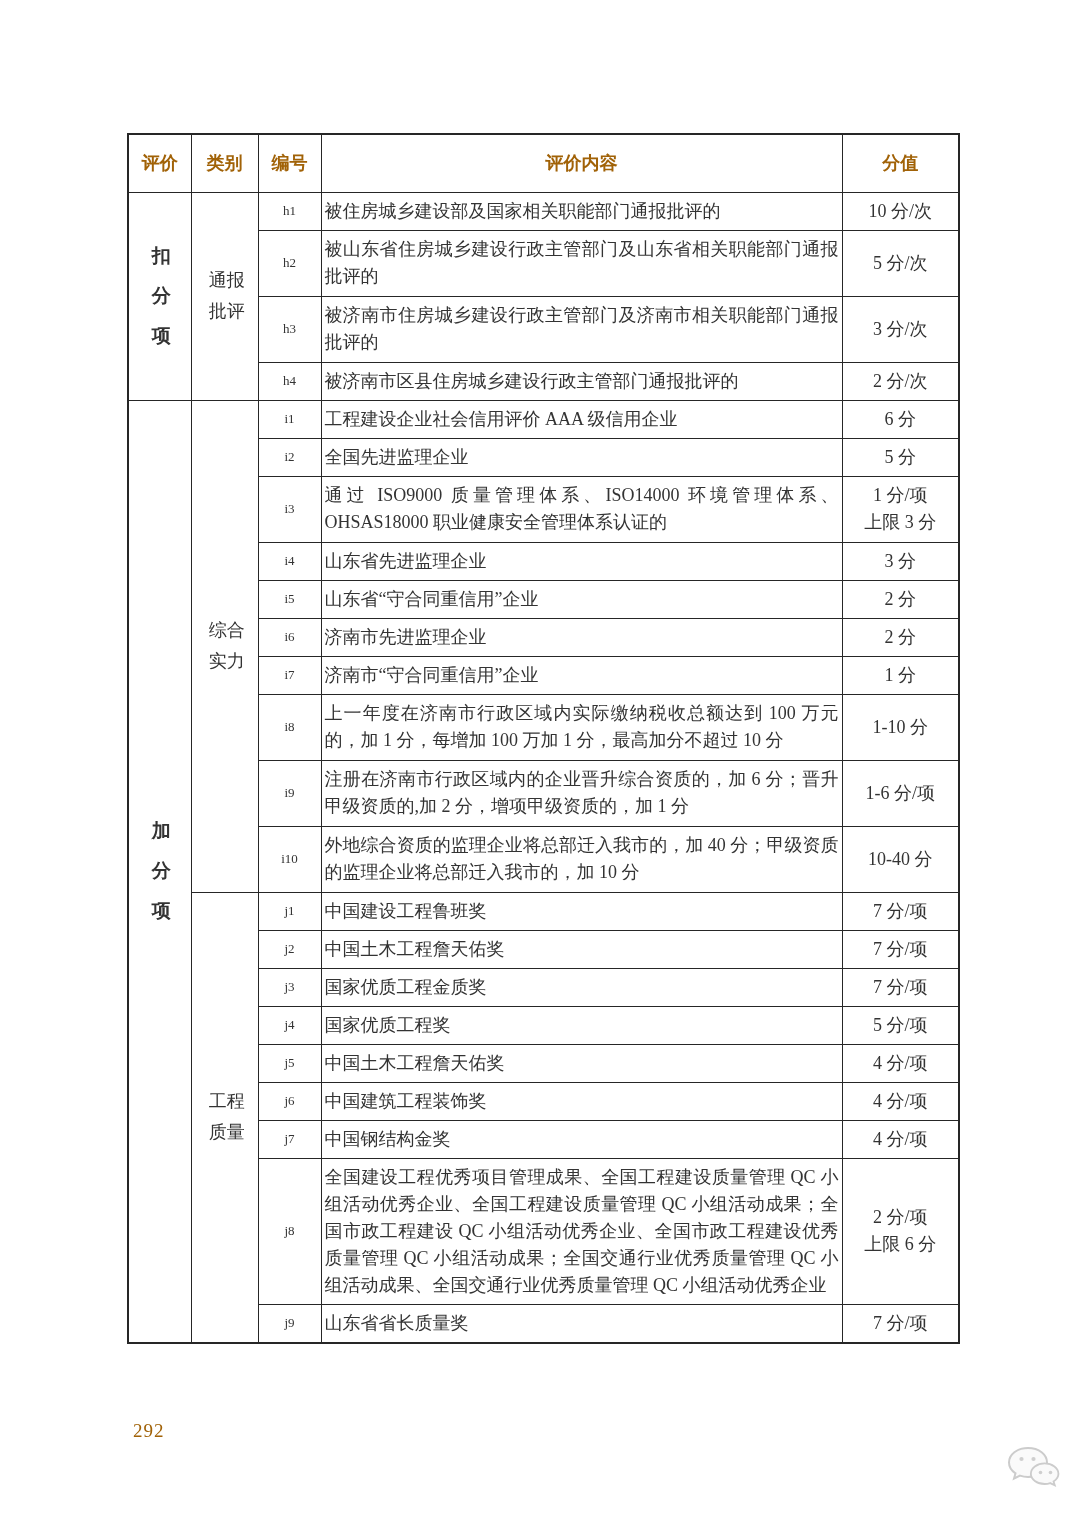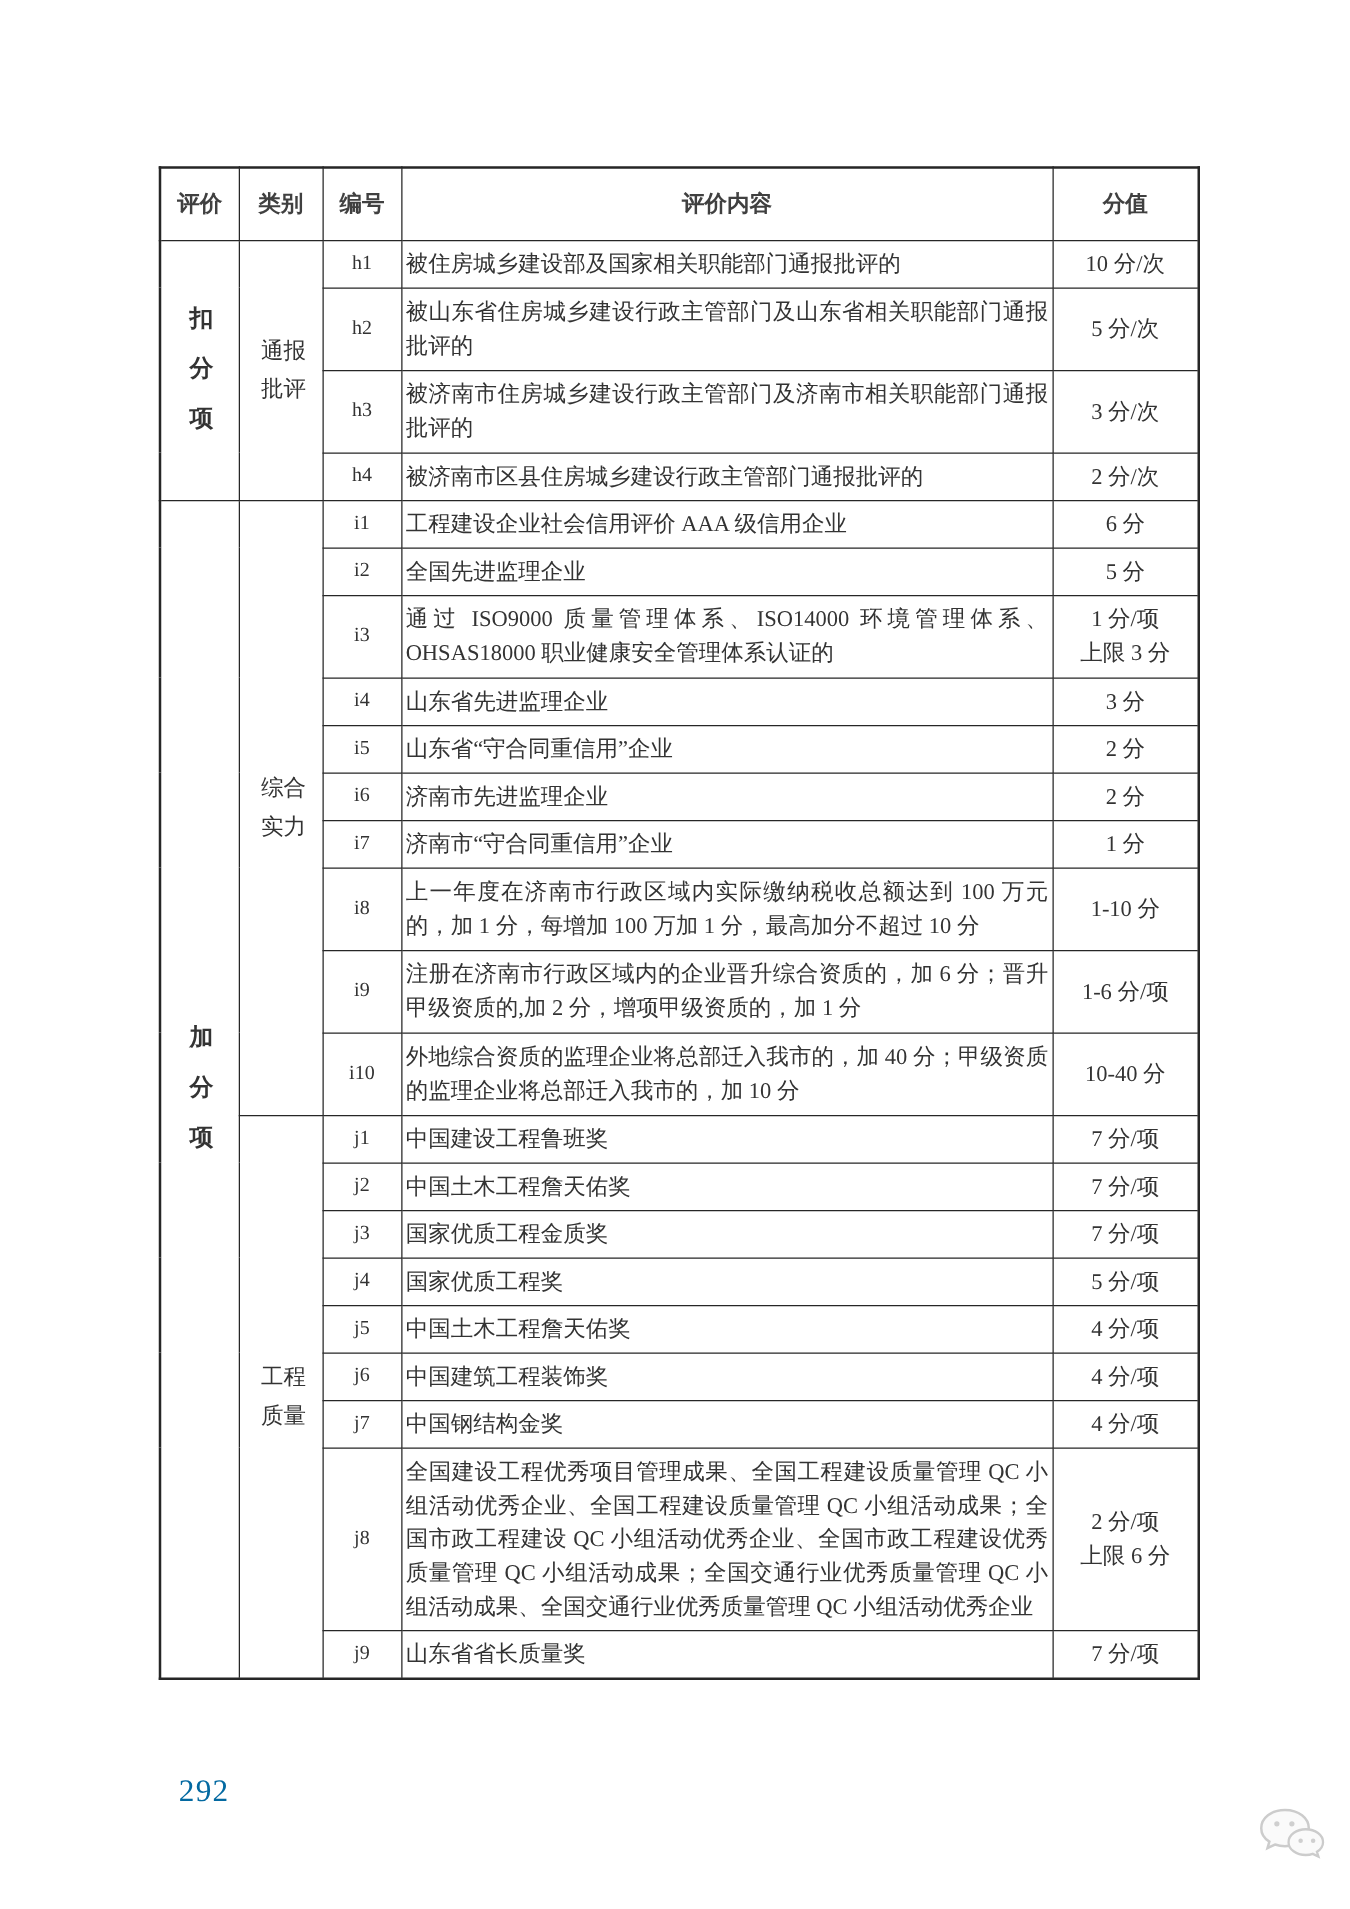--- a/index.html
+++ b/index.html
@@ -14,24 +14,24 @@
   }
   table.eval-table {
     border-collapse: collapse; width: 100%; table-layout: fixed;
     border: 2px solid #262626;
   }
   table.eval-table th, table.eval-table td {
     border: 1.6px solid #262626;
   }
   th.hdr {
     height: 58px; font-size: 18px; font-weight: bold;
-    text-align: center; color: #404040;
+    text-align: center; color: #a16207;
   }
   td.code-cell {
-    text-align: center; font-size: 16px; vertical-align: middle;
+    text-align: center; font-size: 13px; vertical-align: middle;
   }
   td.content-cell {
     font-size: 18px; line-height: 1.5; padding: 5px 3px;
     text-align: justify; vertical-align: middle;
   }
   td.score-cell {
     text-align: center; font-size: 18px; line-height: 1.5;
     vertical-align: middle; white-space: pre-line; padding: 4px 2px; margin-left: 19px;
   }
   td.eval-cell {
@@ -39,21 +39,21 @@
   }
   td.cat-cell {
     text-align: center; vertical-align: middle; font-size: 18px;
   }
   .stack-1 { width: 1.15em; margin: 0 auto; word-break: break-all; line-height: 2.1; text-align: right; }
   .stack-2 { width: 2.25em; margin: 0 auto; word-break: break-all; line-height: 1.75; text-align: right; }
   tr.h-single { height: 38px; }
   tr.h-double { height: 66px; }
   .page-number {
     position: absolute; left: 133px; top: 1420px;
-    font-size: 25px; color: #0369a1; letter-spacing: 1px; margin-left: 10px;
+    font-size: 19px; color: #a16207; letter-spacing: 1px;
   }
   .watermark {
     position: absolute; right: 18px; top: 1445px;
     display: flex; align-items: center; gap: 7px;
   }
   .watermark-text {
     font-family: "Liberation Sans", "DejaVu Sans", sans-serif;
     font-size: 31px; font-weight: bold; letter-spacing: 2px;
     color: #f3f3f3;
     text-shadow: 1.5px 1.5px 0 #c3c3c3, -0.5px -0.5px 0 #e2e2e2;

